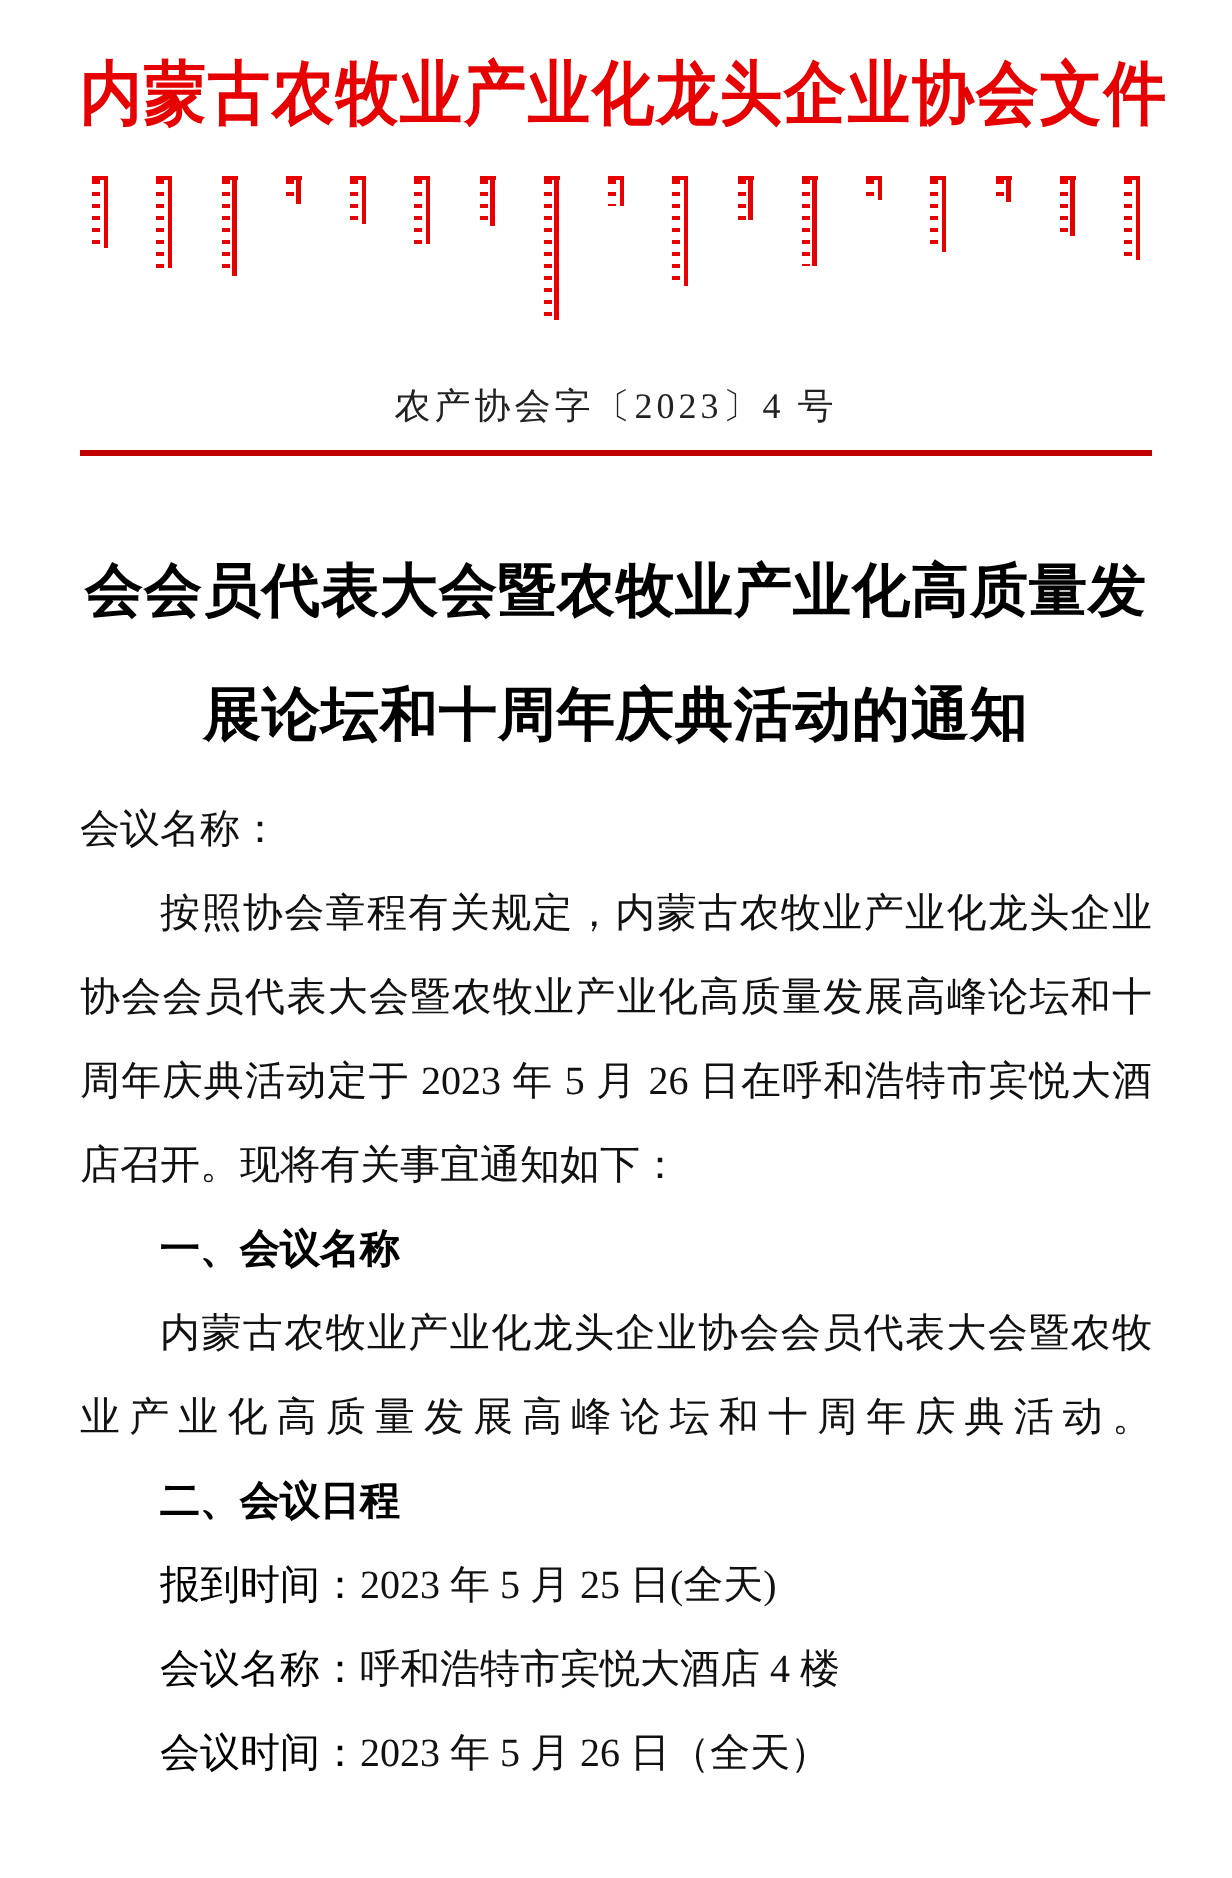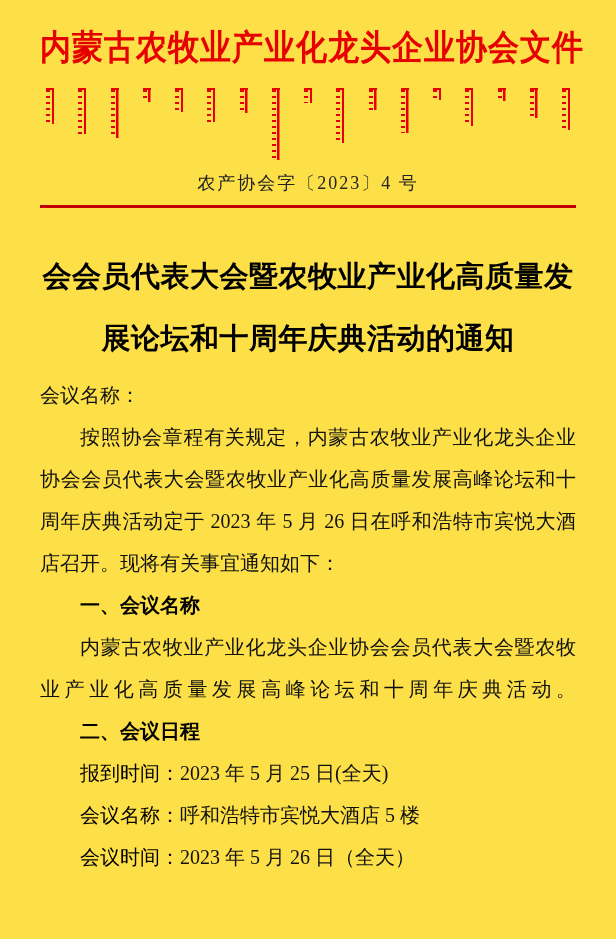--- a/index.html
+++ b/index.html
@@ -4,21 +4,21 @@
 <title>Document</title>
 <style>
   * { margin: 0; padding: 0; box-sizing: border-box; }
   html, body { background: #888; }
   body { display: flex; justify-content: center; }
 
   .page {
     position: relative;
     width: 616px;
     height: 939px;
-    background: #fde047;
+    background: #ffffff;
     overflow: hidden;
     padding: 0 40px;
     color: #111111;
     font-family: "Liberation Serif", "DejaVu Serif", serif;
   }
 
   
   .org-title {
     margin-top: 24px;
     text-align: center;
@@ -43,21 +43,21 @@
   }
   .mong-col {
     width: 8px;
     border-top: 2px solid #e60000;
     background:
       repeating-linear-gradient(to bottom, #e60000 0 2px, rgba(0,0,0,0) 2px 6px) left top / 4px 100% repeat-y,
       linear-gradient(#e60000, #e60000) right top / 2.5px 100% no-repeat;
   }
 
   .doc-number {
-    margin-top: 8px;
+    margin-top: 28px;
     text-align: center;
     font-size: 18px;
     letter-spacing: 2px;
     line-height: 26px;
     color: #222;
   }
 
   .red-line {
     margin-top: 9px;
     height: 3px;
@@ -151,21 +151,21 @@
 
     <p class="para stretch-last">内蒙古农牧业产业化龙头企业协会会员代表大会暨农牧业产业化高质量发展高峰论坛和十周年庆典活动。</p>
 
     <p class="section-heading">二、会议日程</p>
 
     <p class="sched-row">
       <span class="sched-label">报到时间：</span><span class="sched-value">2023 年 5 月 25 日(全天)</span>
     </p>
 
     <p class="sched-row">
-      <span class="sched-label">会议名称：</span><span class="sched-value">呼和浩特市宾悦大酒店 5 楼</span>
+      <span class="sched-label">会议名称：</span><span class="sched-value">呼和浩特市宾悦大酒店 4 楼</span>
     </p>
 
     <p class="sched-row">
       <span class="sched-label">会议时间：</span><span class="sched-value">2023 年 5 月 26 日（全天）</span>
     </p>
 
   </div>
 </div>
 
 </body></html>

